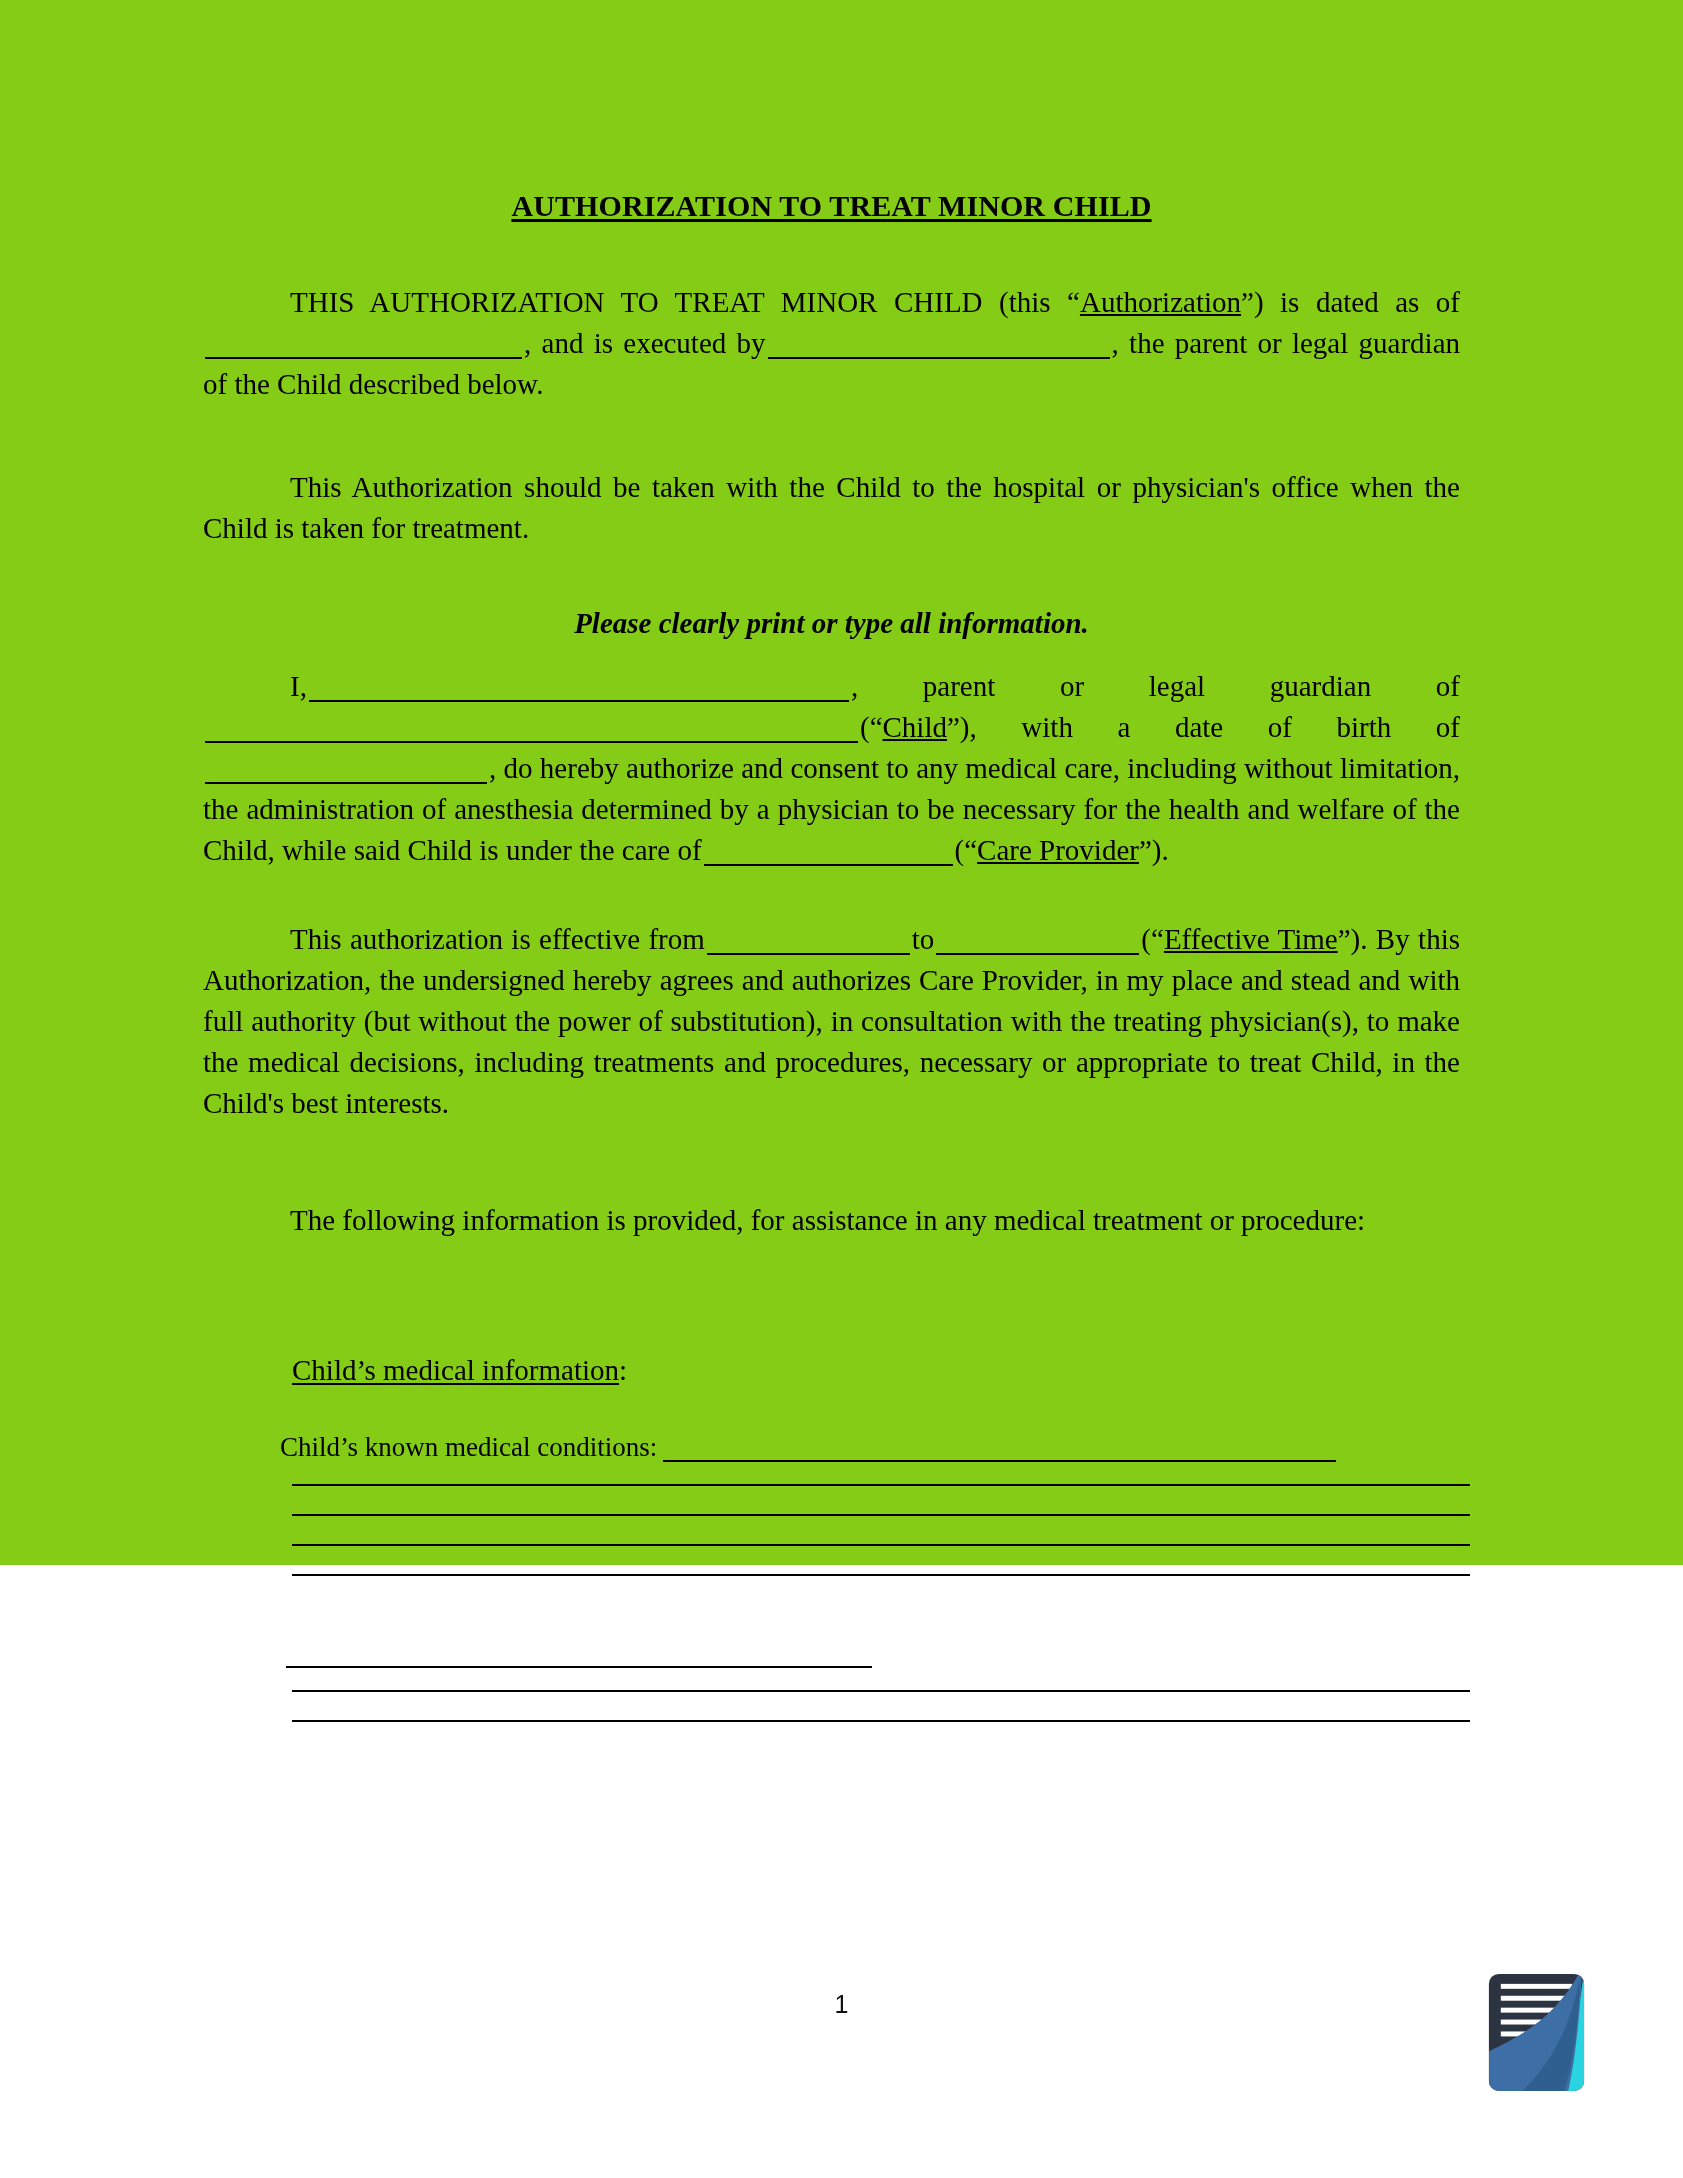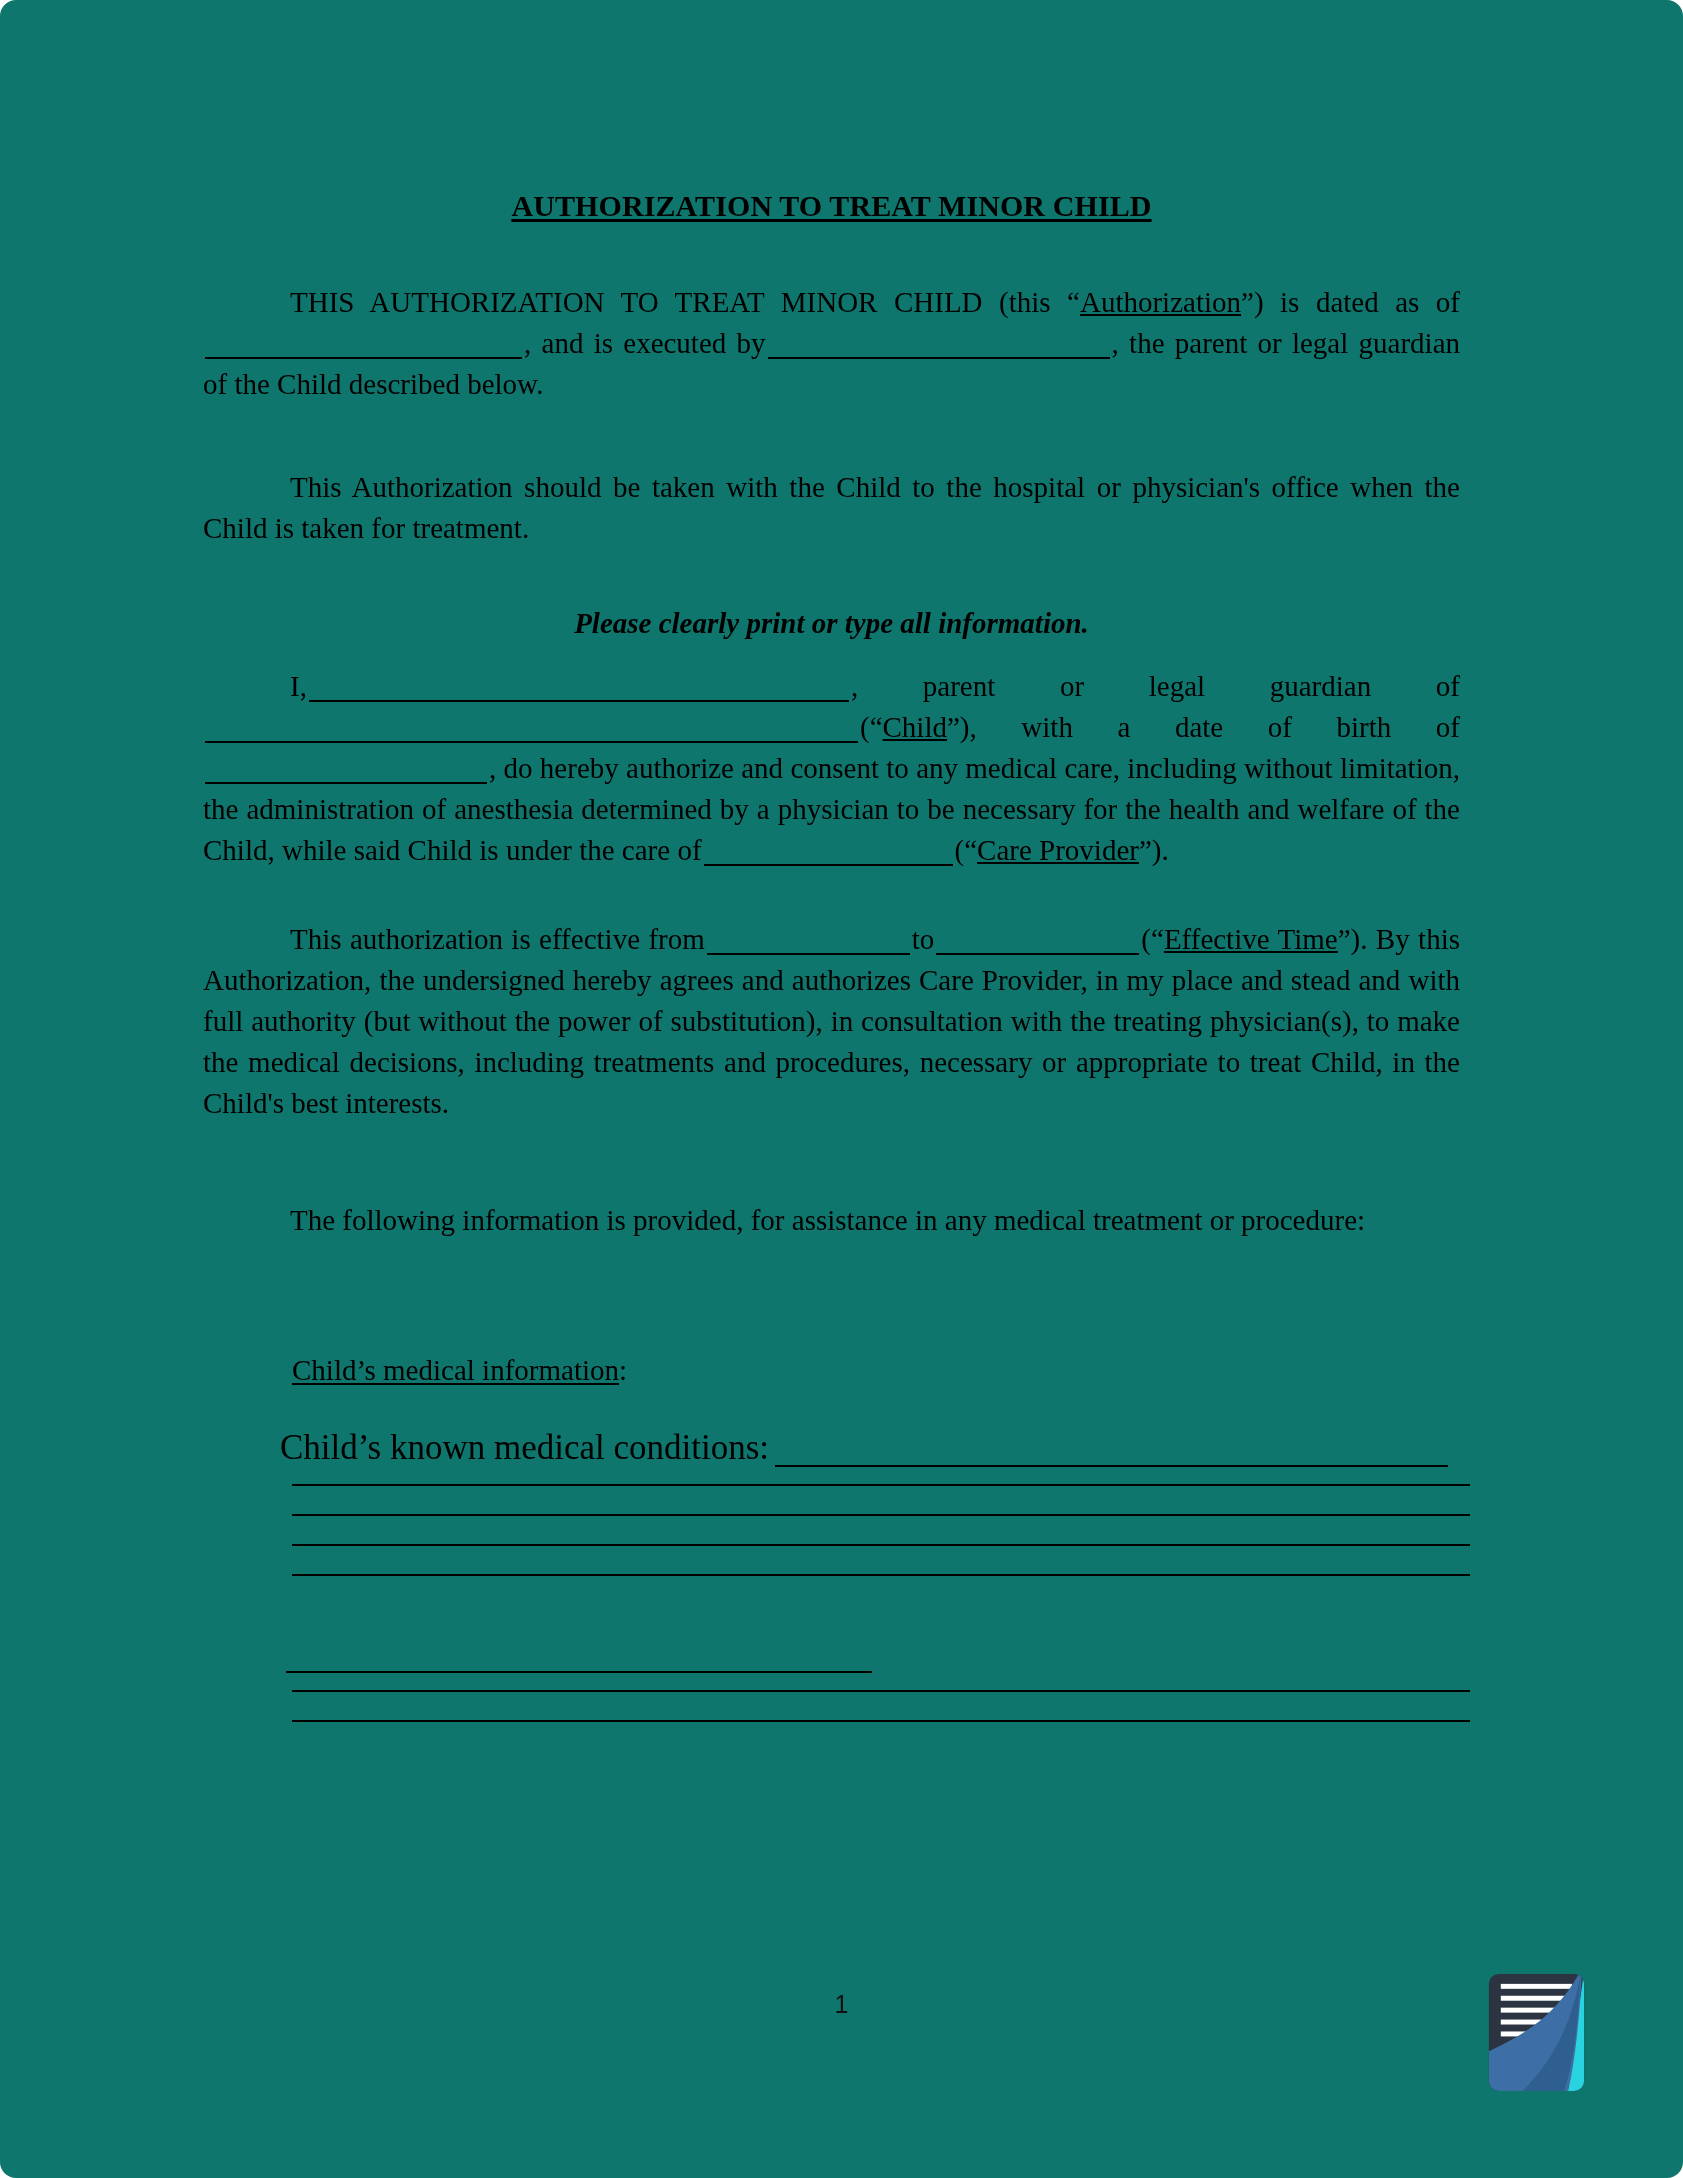--- a/index.html
+++ b/index.html
@@ -15,23 +15,22 @@
     font-family: "Liberation Serif", "DejaVu Serif", serif;
     color: #000000;
     position: relative;
     overflow: hidden;
   }
 
   .page {
     position: absolute;
     left: 0; top: 0;
     width: 1683px;
-    height: 2178px;
-    background: #0f766e;
-    border-radius: 16px;
+    height: 1565px;
+    background: #84cc16;
   }
 
   
   .content {
     position: absolute;
     left: 193px;
     top: 0;
     width: 1277px;
   }
 
@@ -89,21 +88,21 @@
 
   
   .rule {
     border-bottom: 2.2px solid #000;
     height: 0;
     width: 1178px;
     margin-left: 99px;
   }
 
   .fill-label {
-    font-size: 35px;
+    font-size: 27px;
     line-height: 41px;
     margin: 0;
     padding-left: 87px;
     white-space: nowrap;
   }
   .fill-label .lbl-blank {
     display: inline-block;
     border-bottom: 2.2px solid #000;
     height: 1.02em;
     vertical-align: -0.22em;

